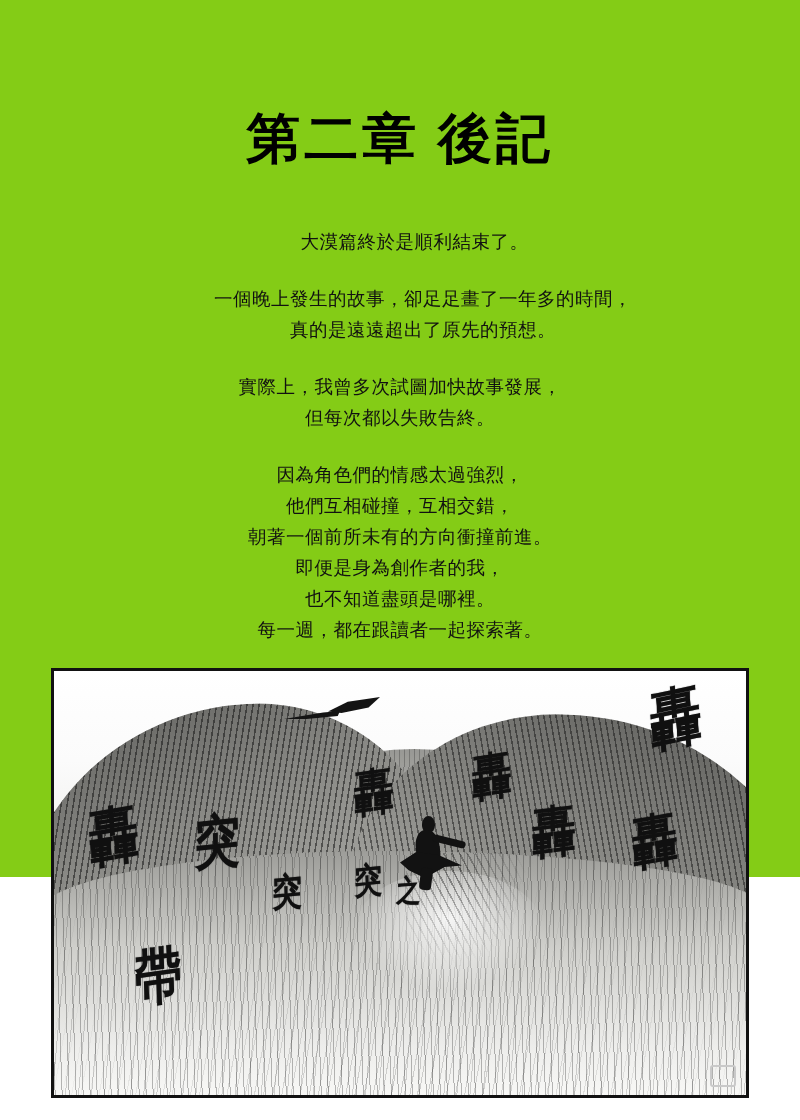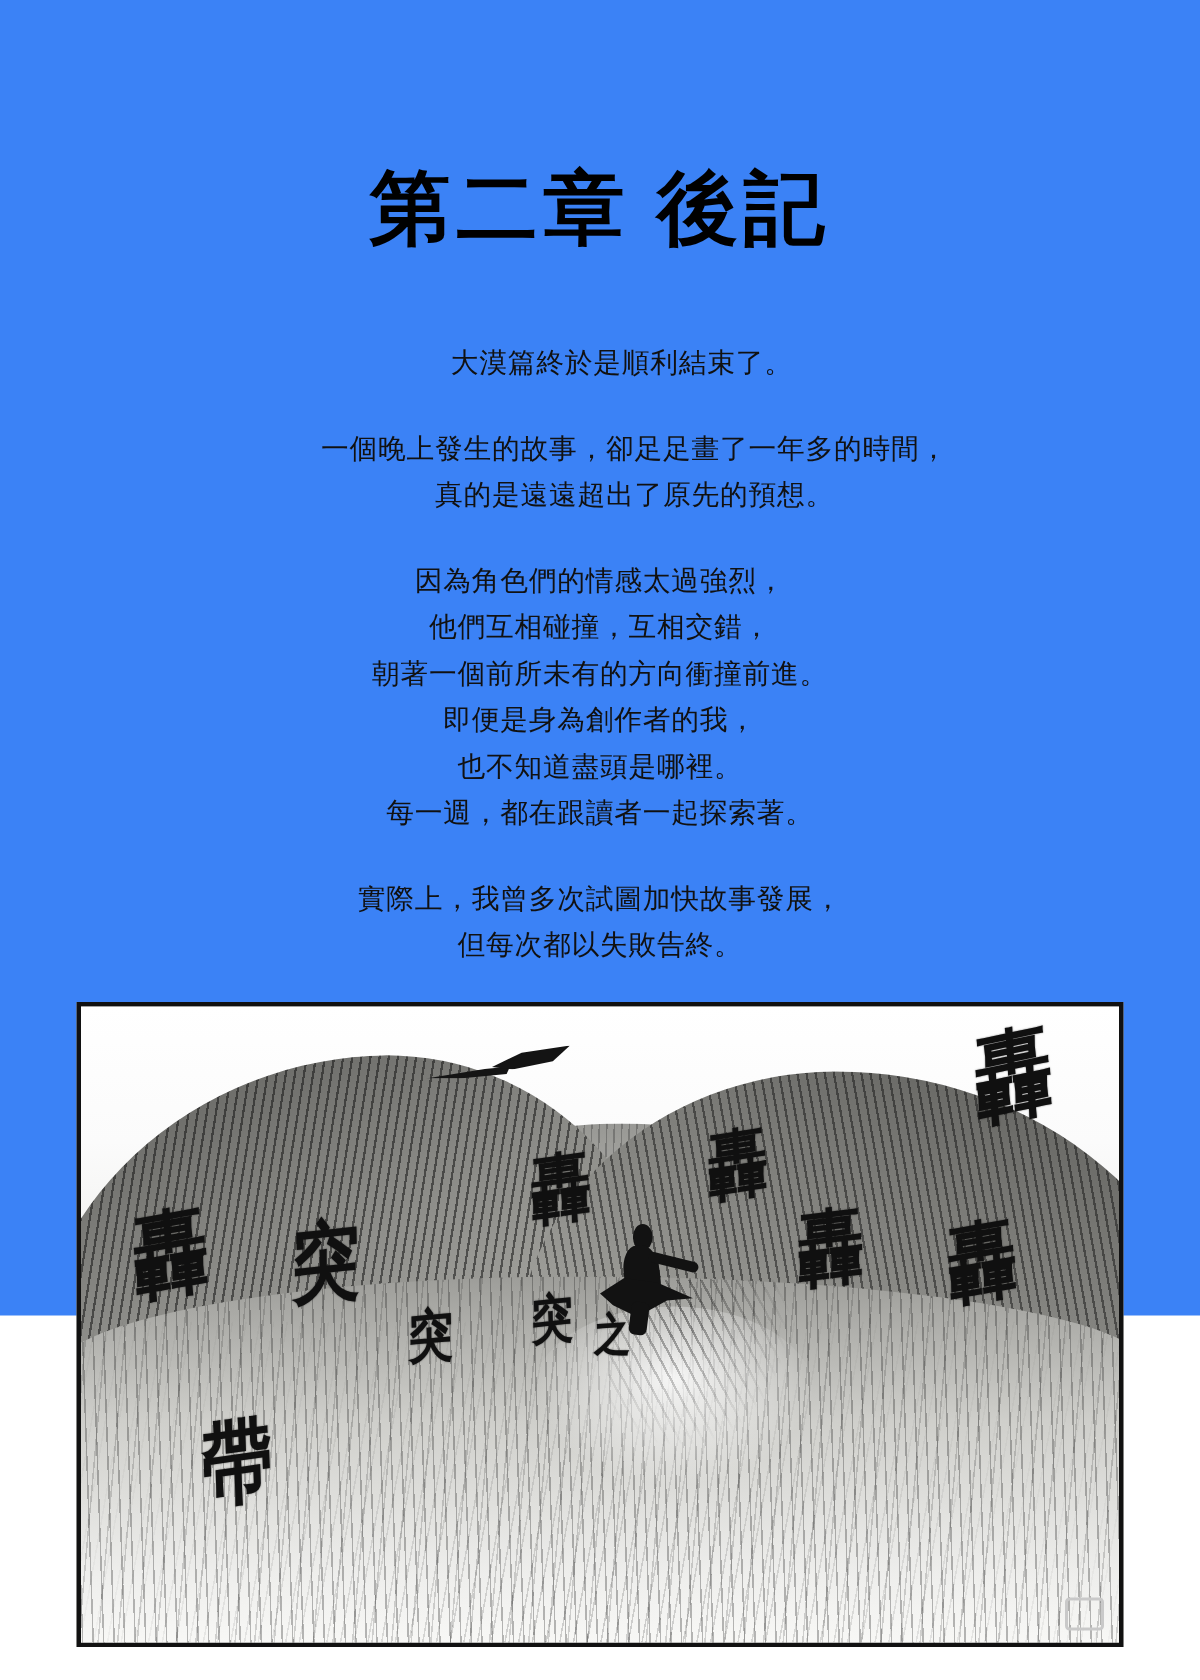--- a/index.html
+++ b/index.html
@@ -13,21 +13,21 @@
     height: 1120px;
     position: relative;
     font-family: "Liberation Sans", "DejaVu Sans", sans-serif;
     overflow: hidden;
   }
 
   .page {
     width: 800px;
     height: 877px;
     position: relative;
-    background: #3b82f6;
+    background: #84cc16;
   }
 
   .title {
     width: 100%;
     text-align: center;
     font-family: "Liberation Serif", "DejaVu Serif", serif;
     font-weight: bold;
     font-size: 54px;
     letter-spacing: 4px;
     color: #000000;
@@ -265,28 +265,28 @@
 <body>
 
 <div class="page">
 
   <h1 class="title">第二章 後記</h1>
 
   <div class="para-block">
     <p class="body-text para" style="white-space: pre-line; padding-left: 29px;">大漠篇終於是順利結束了。</p>
     <p class="body-text para" style="white-space: pre-line; margin-left: 46px;">一個晚上發生的故事，卻足足畫了一年多的時間，
 真的是遠遠超出了原先的預想。</p>
+    <p class="body-text para" style="white-space: pre-line;">實際上，我曾多次試圖加快故事發展，
+但每次都以失敗告終。</p>
     <p class="body-text para" style="white-space: pre-line;">因為角色們的情感太過強烈，
 他們互相碰撞，互相交錯，
 朝著一個前所未有的方向衝撞前進。
 即便是身為創作者的我，
 也不知道盡頭是哪裡。
 每一週，都在跟讀者一起探索著。</p>
-    <p class="body-text para" style="white-space: pre-line;">實際上，我曾多次試圖加快故事發展，
-但每次都以失敗告終。</p>
   </div>
 
   <div class="panel">
     <div class="panel-inner">
 
       <div class="sky"></div>
       <div class="ridge ridge-far"></div>
       <div class="ridge ridge-left"></div>
       <div class="ridge ridge-right"></div>
 

